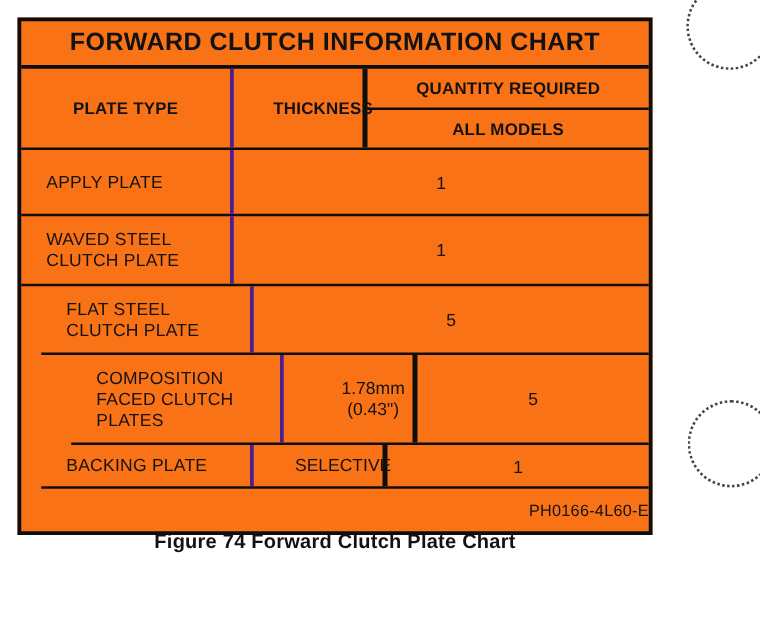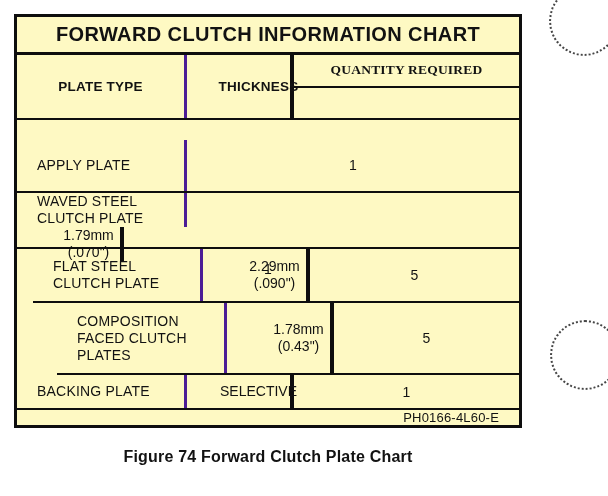--- a/index.html
+++ b/index.html
@@ -11,21 +11,21 @@
     font-family: "Liberation Sans", sans-serif;
     color: #121212;
     -webkit-font-smoothing: none;
   }
   .chart-table {
     position: absolute;
     left: 14px; top: 14px;
     width: 508px; height: 414px;
     box-sizing: border-box;
     border: 3px solid #0e0e0e;
-    background: #fef9c3;
+    background: #f97316;
     display: flex;
     flex-direction: column;
   }
   .title-row {
     height: 35px;
     border-bottom: 3px solid #0e0e0e;
     display: flex; align-items: center; justify-content: center;
     font-weight: bold;
     font-size: 20px;
     letter-spacing: 0.4px;
@@ -35,57 +35,57 @@
     border-bottom: 2px solid #0e0e0e;
     display: flex;
     font-weight: bold;
     font-size: 13.5px;
     letter-spacing: 0.2px;
   }
   .c1 { width: 170px; border-right: 3px solid #4c1d95; box-sizing: border-box; }
   .c2 { width: 107px; border-right: 4px solid #0e0e0e; box-sizing: border-box; padding-left: 40px; }
   .c3 { flex: 1; }
   .center-cell { display: flex; align-items: center; justify-content: center; text-align: center; }
-  .q-group { display: flex; flex-direction: column; font-family: Liberation Serif, serif; }
+  .q-group { display: flex; flex-direction: column; }
   .q-top { height: 31px; border-bottom: 2px solid #0e0e0e; display: flex; align-items: center; justify-content: center; }
   .q-bottom { flex: 1; display: flex; align-items: center; justify-content: center; }
   .data-row {
     display: flex;
     border-bottom: 2px solid #0e0e0e;
     font-size: 14px;
   }
-  .r1 { height: 51px; margin-top: 20px; }
-  .r2 { height: 54px; flex-direction: column; }
+  .r1 { height: 51px; }
+  .r2 { height: 54px; }
   .r3 { height: 53px; margin-left: 16px; }
   .r4 { height: 70px; margin-left: 40px; }
-  .r5 { height: 33px; }
+  .r5 { height: 33px; margin-left: 16px; }
   .plate-cell {
     display: flex; align-items: center;
     padding-left: 20px;
     white-space: pre-line;
     line-height: 17px;
     letter-spacing: 0.2px;
   }
   .thick-cell {
     display: flex; align-items: center; justify-content: center;
     text-align: center;
     white-space: pre-line;
     line-height: 17px;
   }
   .qty-cell { display: flex; align-items: center; justify-content: center; }
   .footer-row {
     flex: 1;
     display: flex; align-items: center; justify-content: flex-end;
-    padding-right: 20px;
+    padding-right: 0;
     font-size: 13px;
     letter-spacing: 0.2px;
   }
   .figure-caption {
     position: absolute;
-    left: 14px; top: 448px;
+    left: 14px; top: 425px;
     width: 508px;
     text-align: center;
     font-weight: bold;
     font-size: 16px;
     letter-spacing: 0.2px;
   }
   .punch {
     position: absolute;
     border: 2px dotted #454545;
     border-radius: 50%;
@@ -99,41 +99,38 @@
 
 <div class="chart-table">
 
   <div class="title-row">FORWARD CLUTCH INFORMATION CHART</div>
 
   <div class="header-row">
     <div class="c1 center-cell">PLATE TYPE</div>
     <div class="c2 center-cell">THICKNESS</div>
     <div class="c3 q-group">
       <div class="q-top">QUANTITY REQUIRED</div>
+      <div class="q-bottom">ALL MODELS</div>
     </div>
   </div>
 
   <div class="data-row r1">
     <div class="c1 plate-cell">APPLY PLATE</div>
     <div class="c3 qty-cell">1</div>
   </div>
 
   <div class="data-row r2">
     <div class="c1 plate-cell">WAVED STEEL
 CLUTCH PLATE</div>
-    <div class="c2 thick-cell">1.79mm
-(.070")</div>
     <div class="c3 qty-cell">1</div>
   </div>
 
   <div class="data-row r3">
     <div class="c1 plate-cell">FLAT STEEL
 CLUTCH PLATE</div>
-    <div class="c2 thick-cell">2.29mm
-(.090")</div>
     <div class="c3 qty-cell">5</div>
   </div>
 
   <div class="data-row r4">
     <div class="c1 plate-cell">COMPOSITION
 FACED CLUTCH
 PLATES</div>
     <div class="c2 thick-cell">1.78mm
 (0.43")</div>
     <div class="c3 qty-cell">5</div>

